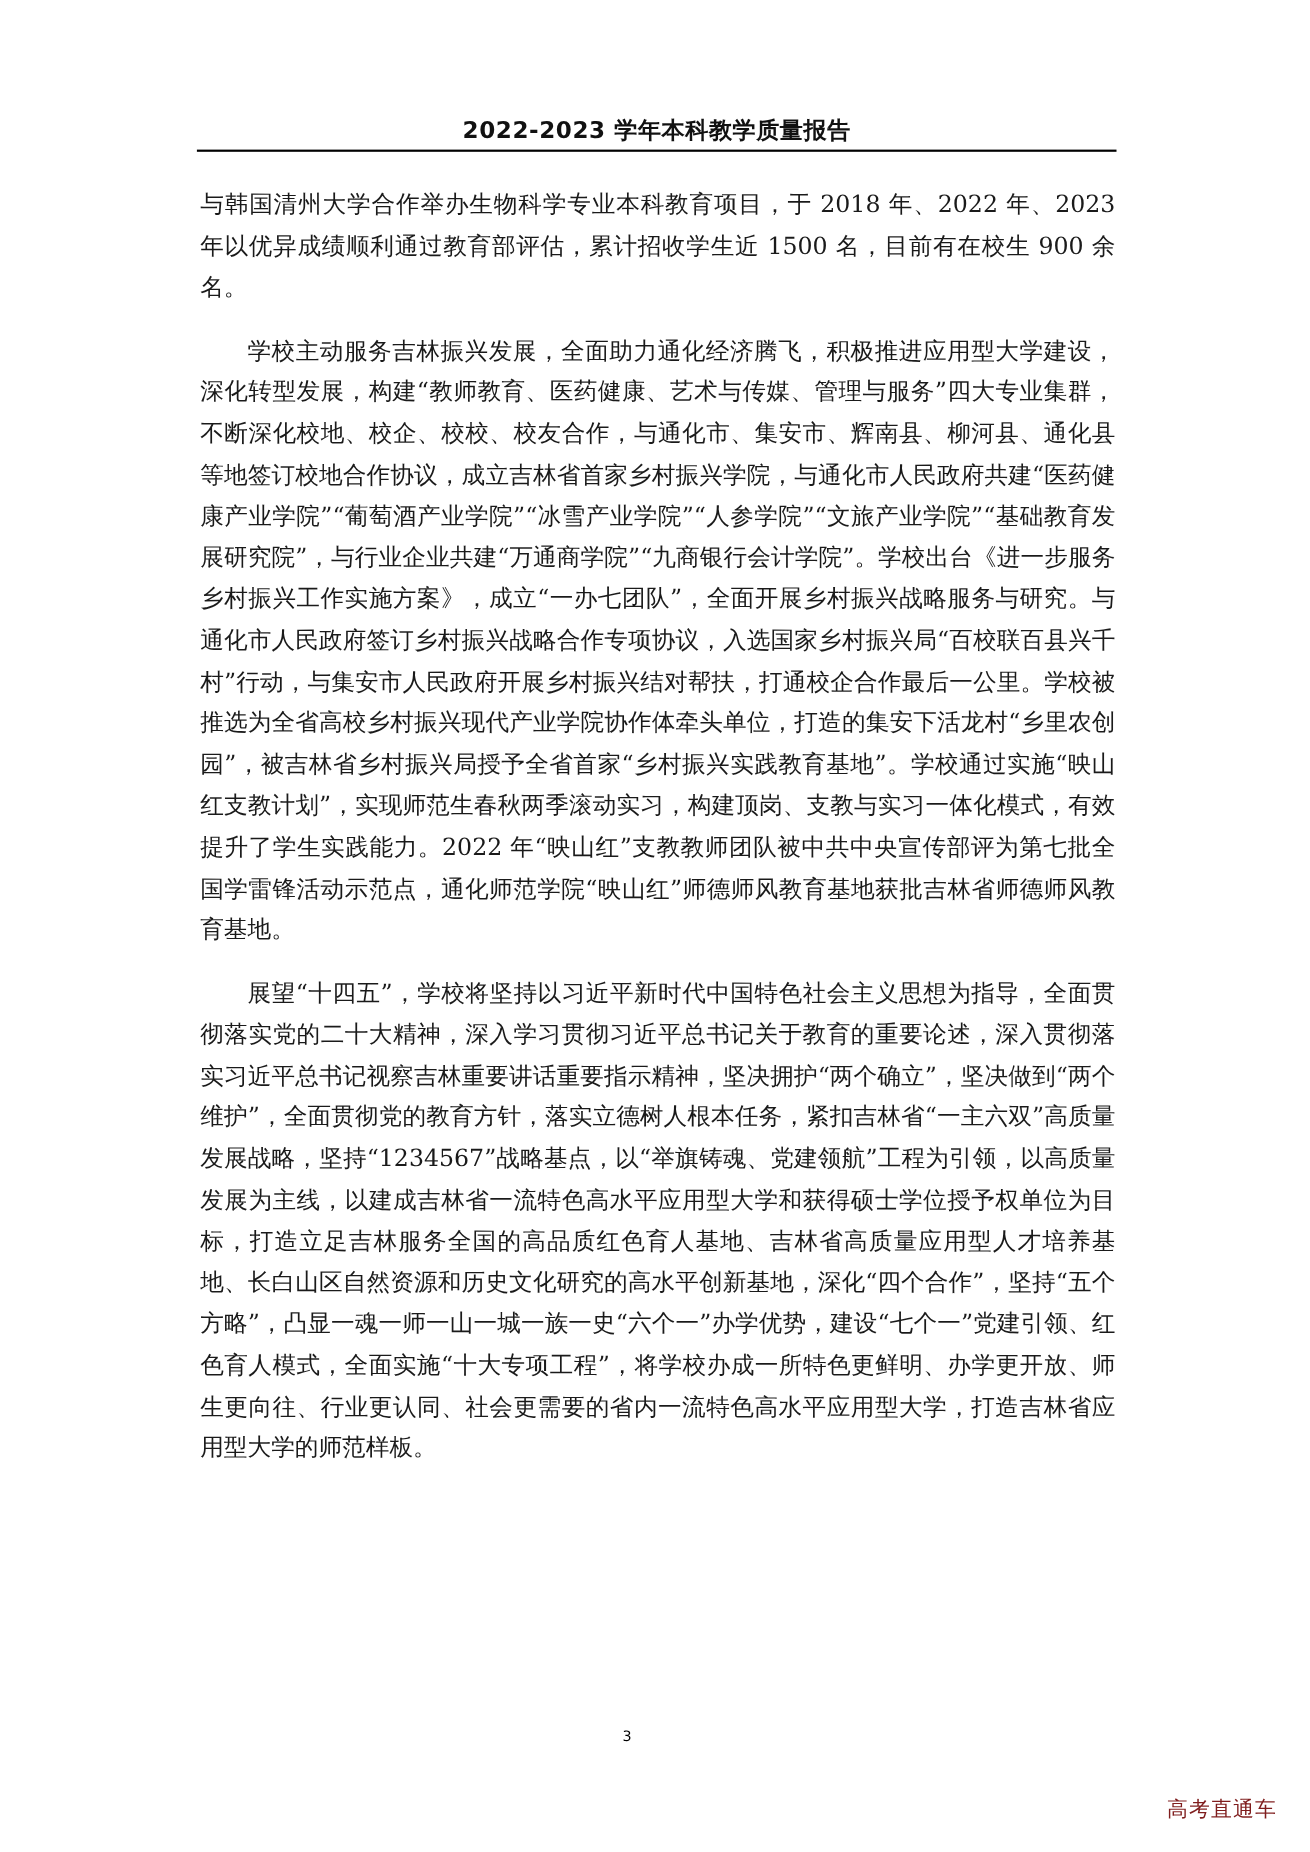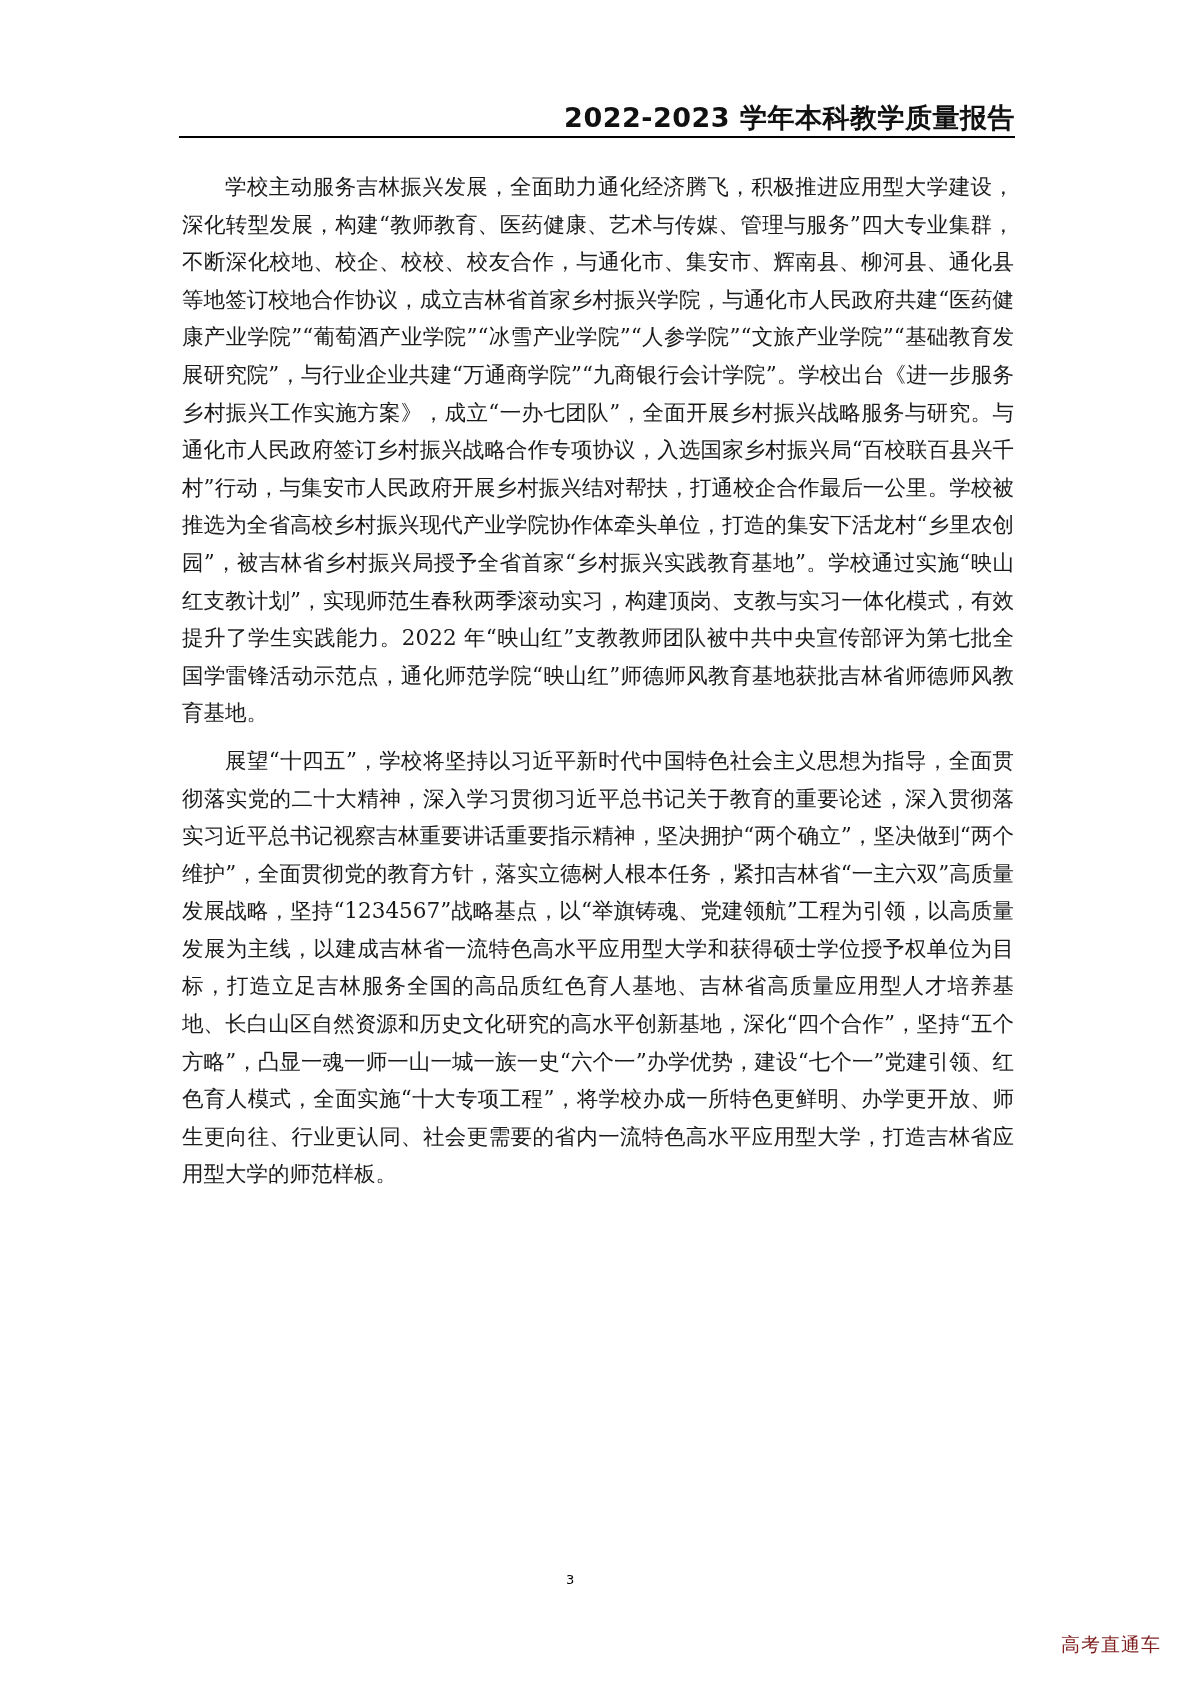--- a/index.html
+++ b/index.html
@@ -13,23 +13,23 @@
     position: relative;
     overflow: hidden;
     font-family: "DejaVu Serif", "Liberation Serif", serif;
     color: #1a1a1a;
   }
   .page-header {
     position: absolute;
     left: 179px;
     top: 104px;
     width: 836px;
-    text-align: right;
+    text-align: center;
     font-family: "DejaVu Sans", "Liberation Sans", sans-serif;
-    font-size: 27px;
+    font-size: 21px;
     font-weight: bold;
     color: #111;
     letter-spacing: 0.5px;
     line-height: 28px;
   }
   .header-rule {
     position: absolute;
     left: 179px;
     top: 136px;
     width: 836px;
@@ -47,20 +47,21 @@
     text-justify: inter-character;
     color: #1a1a1a;
   }
   .para {
     margin: 0 0 10px 0;
     text-align: justify;
     text-justify: inter-character;
   }
   .para.indent {
     text-indent: 2em;
+    margin-top: 20px;
   }
   .page-number {
     position: absolute;
     left: 0;
     top: 1572px;
     width: 1191px;
     text-align: center;
     padding-left: 0;
     font-family: "DejaVu Sans", "Liberation Sans", sans-serif;
     font-size: 13px;
@@ -80,20 +81,21 @@
     letter-spacing: 1px;
   }
 </style>
 </head>
 <body>
 
 <div class="page-header">2022-2023 学年本科教学质量报告</div>
 <div class="header-rule"></div>
 
 <div class="body-text">
+  <p class="para">与韩国清州大学合作举办生物科学专业本科教育项目，于 2018 年、2022 年、2023 年以优异成绩顺利通过教育部评估，累计招收学生近 1500 名，目前有在校生 900 余名。</p>
   <p class="para indent">学校主动服务吉林振兴发展，全面助力通化经济腾飞，积极推进应用型大学建设，深化转型发展，构建“教师教育、医药健康、艺术与传媒、管理与服务”四大专业集群，不断深化校地、校企、校校、校友合作，与通化市、集安市、辉南县、柳河县、通化县等地签订校地合作协议，成立吉林省首家乡村振兴学院，与通化市人民政府共建“医药健康产业学院”“葡萄酒产业学院”“冰雪产业学院”“人参学院”“文旅产业学院”“基础教育发展研究院”，与行业企业共建“万通商学院”“九商银行会计学院”。学校出台《进一步服务乡村振兴工作实施方案》，成立“一办七团队”，全面开展乡村振兴战略服务与研究。与通化市人民政府签订乡村振兴战略合作专项协议，入选国家乡村振兴局“百校联百县兴千村”行动，与集安市人民政府开展乡村振兴结对帮扶，打通校企合作最后一公里。学校被推选为全省高校乡村振兴现代产业学院协作体牵头单位，打造的集安下活龙村“乡里农创园”，被吉林省乡村振兴局授予全省首家“乡村振兴实践教育基地”。学校通过实施“映山红支教计划”，实现师范生春秋两季滚动实习，构建顶岗、支教与实习一体化模式，有效提升了学生实践能力。2022 年“映山红”支教教师团队被中共中央宣传部评为第七批全国学雷锋活动示范点，通化师范学院“映山红”师德师风教育基地获批吉林省师德师风教育基地。</p>
   <p class="para indent">展望“十四五”，学校将坚持以习近平新时代中国特色社会主义思想为指导，全面贯彻落实党的二十大精神，深入学习贯彻习近平总书记关于教育的重要论述，深入贯彻落实习近平总书记视察吉林重要讲话重要指示精神，坚决拥护“两个确立”，坚决做到“两个维护”，全面贯彻党的教育方针，落实立德树人根本任务，紧扣吉林省“一主六双”高质量发展战略，坚持“1234567”战略基点，以“举旗铸魂、党建领航”工程为引领，以高质量发展为主线，以建成吉林省一流特色高水平应用型大学和获得硕士学位授予权单位为目标，打造立足吉林服务全国的高品质红色育人基地、吉林省高质量应用型人才培养基地、长白山区自然资源和历史文化研究的高水平创新基地，深化“四个合作”，坚持“五个方略”，凸显一魂一师一山一城一族一史“六个一”办学优势，建设“七个一”党建引领、红色育人模式，全面实施“十大专项工程”，将学校办成一所特色更鲜明、办学更开放、师生更向往、行业更认同、社会更需要的省内一流特色高水平应用型大学，打造吉林省应用型大学的师范样板。</p>
 </div>
 
 <div class="page-number">
   <span>3</span>
 </div>
 
 <div class="watermark">高考直通车</div>
 

